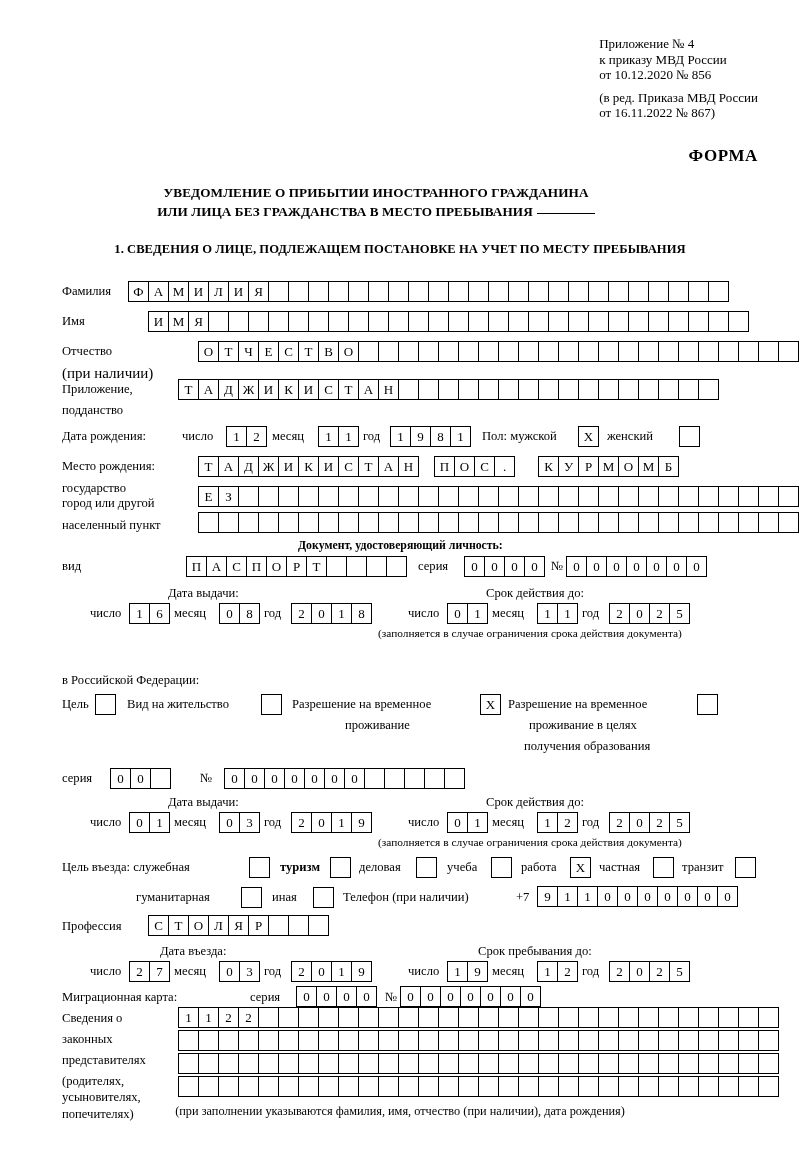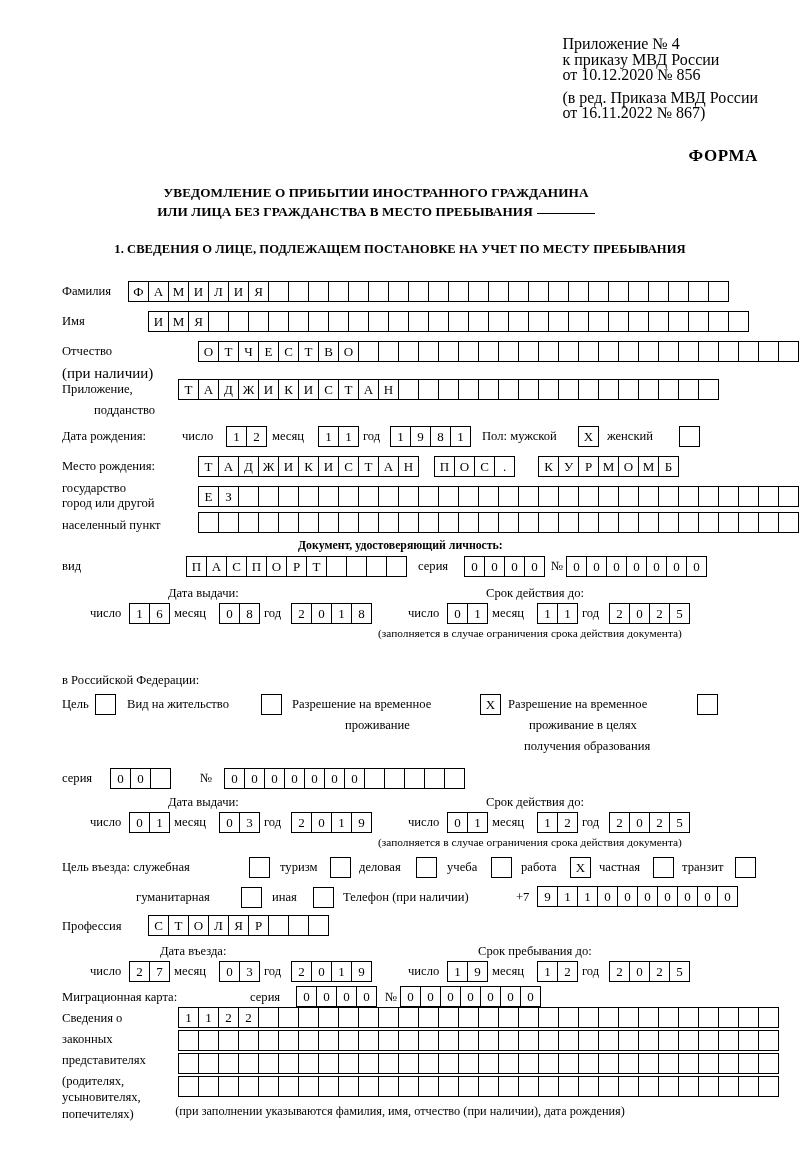--- a/index.html
+++ b/index.html
@@ -20,21 +20,21 @@
     width: 800px;
     height: 1163px;
     padding: 0;
     box-sizing: border-box;
   }
   
   .header-ref {
     position: absolute;
     top: 36px;
     right: 42px;
-    font-size: 16px;
+    font-size: 13px;
     line-height: 15.5px;
     text-align: left;
     white-space: nowrap;
   }
   .header-ref .gap { height: 7px; }
   .forma {
     position: absolute;
     top: 146px;
     right: 42px;
     font-size: 17px;
@@ -239,21 +239,21 @@
       <div class="cell"></div>
       <div class="cell"></div>
       <div class="cell"></div>
       <div class="cell"></div>
       <div class="cell"></div>
       <div class="cell"></div>
       <div class="cell"></div>
     </div>
 
   <div class="lbl" style="top:382px;left:62px;">Приложение,</div>
-  <div class="lbl" style="top:403px;left:62px;margin-left:32px;">подданство</div>
+  <div class="lbl" style="top:403px;left:62px;">подданство</div>
   <div class="cells" id="cells-citizenship" style="top:379px;left:178px;">
       <div class="cell">Т</div>
       <div class="cell">А</div>
       <div class="cell">Д</div>
       <div class="cell">Ж</div>
       <div class="cell">И</div>
       <div class="cell">К</div>
       <div class="cell">И</div>
       <div class="cell">С</div>
       <div class="cell">Т</div>
@@ -544,21 +544,21 @@
       <div class="cell">2</div>
       <div class="cell">0</div>
       <div class="cell">2</div>
       <div class="cell">5</div>
     </div>
 
   <div class="note" style="top:836px;left:378px;">(заполняется в случае ограничения срока действия документа)</div>
 
   <div class="lbl" style="top:860px;left:62px;">Цель въезда: служебная</div>
   <div class="box" style="top:857px;left:249px;"></div>
-  <div class="lbl" style="top:860px;left:280px;">туризм</div>
+  <div class="lbl" style="top:860px;left:280px;font-weight:bold;">туризм</div>
   <div class="box" style="top:857px;left:330px;"></div>
   <div class="lbl" style="top:860px;left:359px;">деловая</div>
   <div class="box" style="top:857px;left:416px;"></div>
   <div class="lbl" style="top:860px;left:447px;">учеба</div>
   <div class="box" style="top:857px;left:491px;"></div>
   <div class="lbl" style="top:860px;left:521px;">работа</div>
   <div class="box" style="top:857px;left:570px;">X</div>
   <div class="lbl" style="top:860px;left:599px;">частная</div>
   <div class="box" style="top:857px;left:653px;"></div>
   <div class="lbl" style="top:860px;left:682px;">транзит</div>

